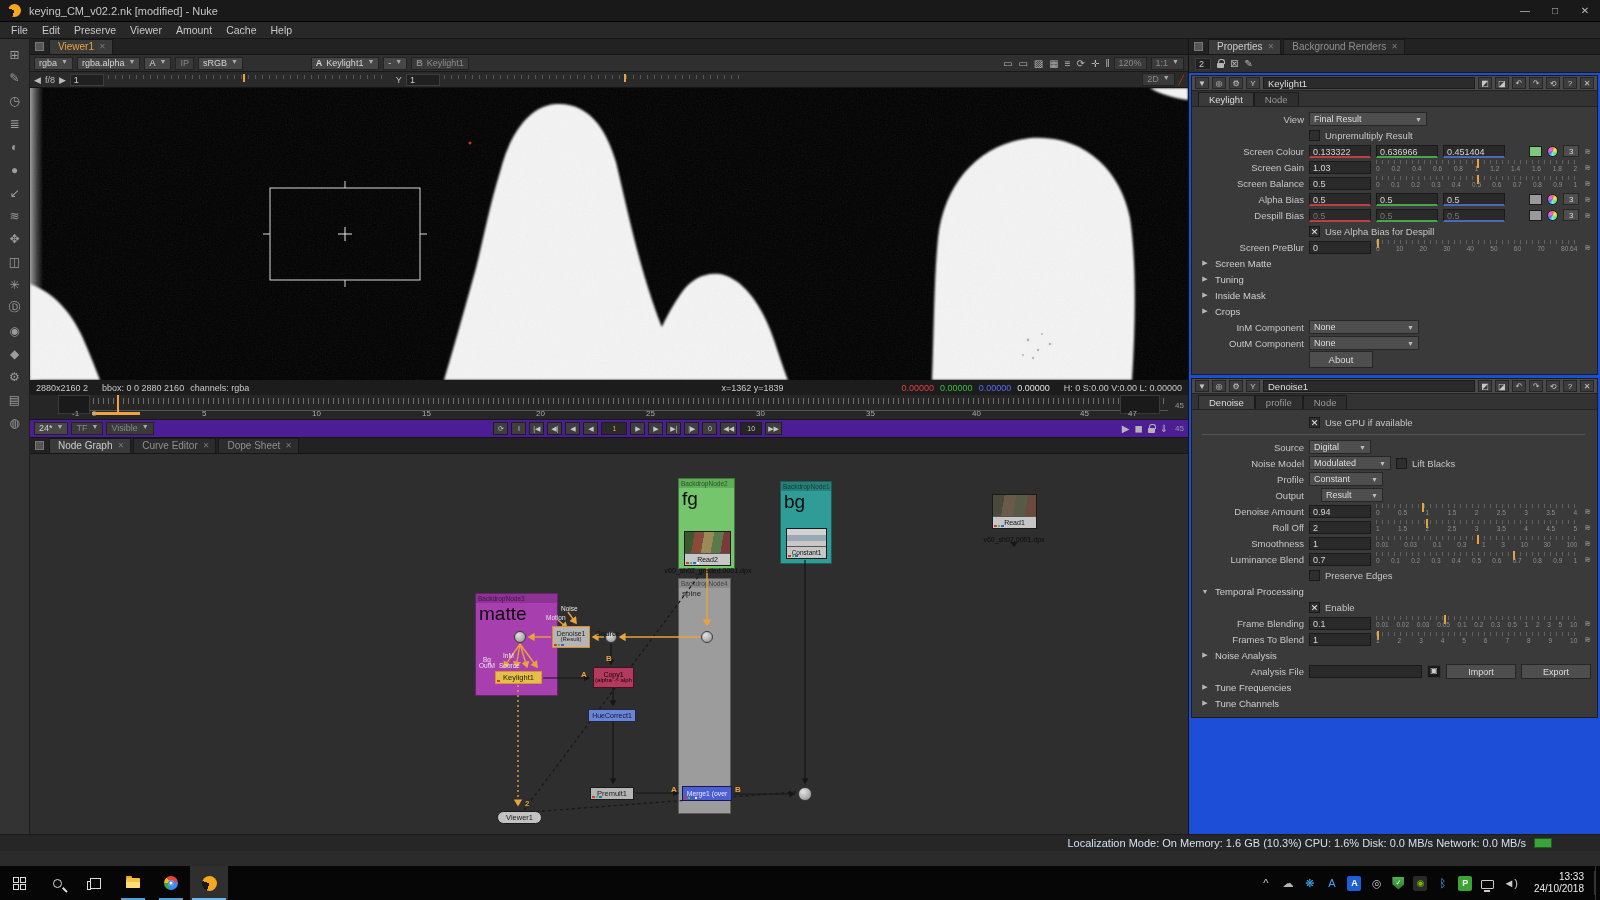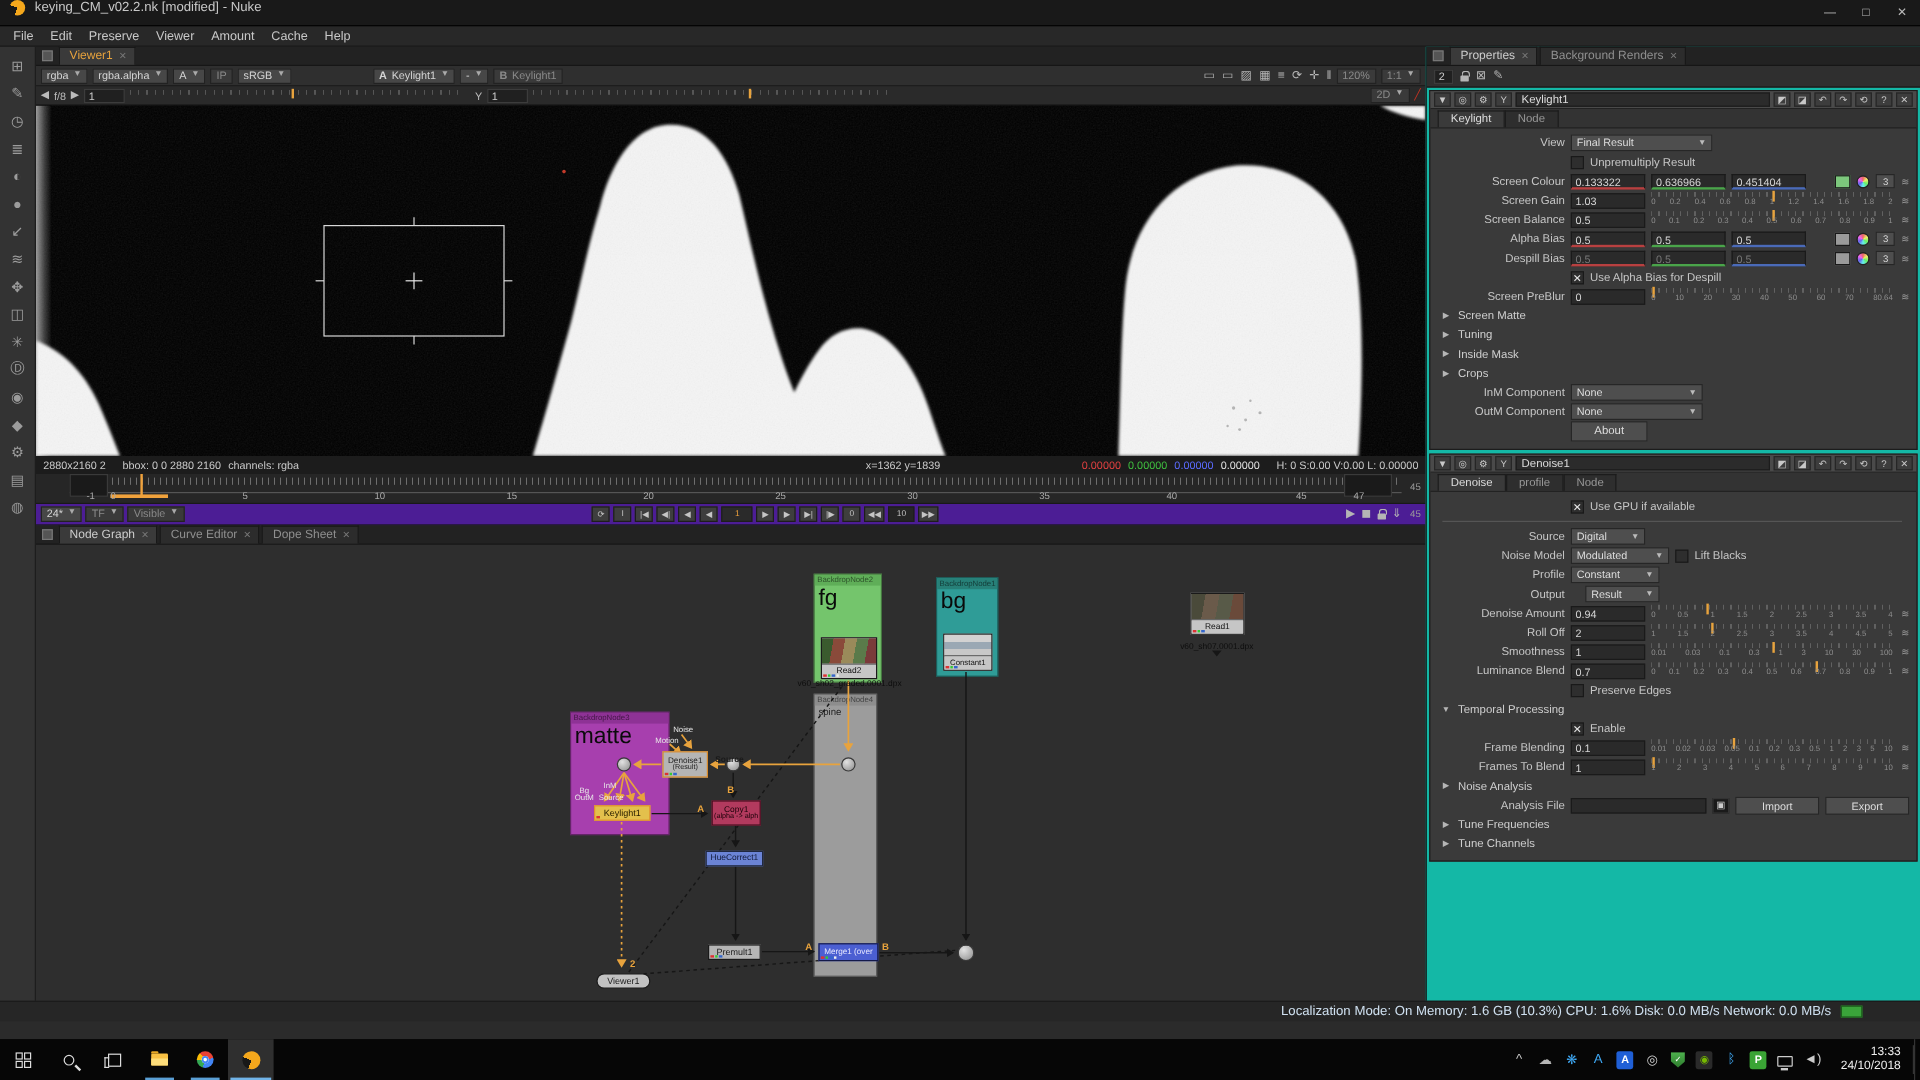--- a/index.html
+++ b/index.html
@@ -1,19 +1,19 @@
 <!DOCTYPE html>
 <html><head>
 <meta charset="utf-8">
 <style>
   *{margin:0;padding:0;box-sizing:border-box;font-family:"Liberation Sans","DejaVu Sans",sans-serif;}
   html,body{width:1600px;height:900px;overflow:hidden;background:#111;}
   .ni{user-select:none}
   
-  #titlebar{position:absolute;left:0;top:0;width:1600px;height:22px;background:#191919;display:flex;align-items:flex-start;border-bottom:1px solid #000;}
+  #titlebar{position:absolute;left:0;top:0;width:1600px;height:22px;background:#191919;display:flex;align-items:center;border-bottom:1px solid #000;}
   .nukelogo{width:13px;height:13px;border-radius:50%;background:conic-gradient(from 200deg,#181818 0 90deg,#f5a81c 90deg 360deg);margin:0 8px 0 8px;flex:none}
   #titlebar .ttl{font-size:11px;color:#c8c8c8}
   #wincontrols{margin-left:auto;display:flex}
   #wincontrols span{width:30px;text-align:center;font-size:10px;color:#bbb;line-height:22px}
   #menubar{position:absolute;left:0;top:22px;width:1600px;height:17px;background:#282828;border-bottom:1px solid #161616;display:flex;align-items:center;padding-left:4px}
   .menu-item{font-size:10.5px;color:#c8c8c8;padding:0 7px}
   
   #app{position:absolute;left:0;top:39px;width:1600px;height:827px;background:#262626}
   #lefttoolbar{position:absolute;left:0;top:0;width:30px;height:795px;background:#333;border-right:1px solid #1d1d1d;display:flex;flex-direction:column;align-items:center;padding-top:4px}
   .ltool{height:23px;display:flex;align-items:center;justify-content:center;width:100%;color:#9c9c9c;font-size:12px}
@@ -70,21 +70,21 @@
   .dot{position:absolute;width:12px;height:12px;border-radius:50%;background:radial-gradient(circle at 35% 30%,#e2e2e2,#8c8c8c);border:1px solid #3a3a3a}
   .plab{position:absolute;font-size:8px;font-weight:bold;color:#e8a33d}
   .wlab{position:absolute;font-size:6.5px;color:#e8e8e8;white-space:nowrap}
   .dlab{position:absolute;font-size:7px;color:#1a1a1a;font-weight:bold}
   
   #statusbar{position:absolute;left:0;bottom:15px;width:1600px;height:17px;background:#262626;display:flex;align-items:center;justify-content:flex-end;padding-right:48px;gap:8px;border-top:1px solid #1b1b1b}
   #statusbar span{font-size:11px;color:#cfe0f0}
   #memchip{width:18px;height:10px;background:#3aa43a;border:1px solid #1c5c1c}
   #bottomstrip{position:absolute;left:0;bottom:0;width:1600px;height:15px;background:#2b2b2b}
   
-  #rightpane{position:absolute;left:1188px;top:0;width:412px;height:795px;background:#14b8a6;border-left:1px solid #131313;display:flex;flex-direction:column}
+  #rightpane{position:absolute;left:1188px;top:0;width:412px;height:795px;background:#1d4ed8;border-left:1px solid #131313;display:flex;flex-direction:column}
   #propstoolbar{height:18px;display:flex;align-items:center;gap:6px;padding:0 6px;background:#2f2f2f;border-bottom:1px solid #1a1a1a}
   #propstoolbar .tinyfield{width:16px}
   .pticon{color:#b5b5b5;font-size:10px}
   .lockico{width:7px;height:5px;background:#b5b5b5;border-radius:1px;position:relative;margin-top:3px;display:inline-block}
   .lockico::before{content:"";position:absolute;left:1px;top:-4px;width:5px;height:4px;border:1px solid #b5b5b5;border-bottom:none;border-radius:3px 3px 0 0}
   .panel{border:1px solid #1c1c1c;margin:2px 2px 3px 2px;background:#3a3a3a}
   .phead{height:15px;background:#4a4a4a;border-bottom:1px solid #222;display:flex;align-items:center;gap:3px;padding:0 3px}
   .ph-i{width:14px;height:12px;background:#3d3d3d;border:1px solid #262626;color:#c8c8c8;font-size:8px;display:flex;align-items:center;justify-content:center}
   .ph-name{flex:1;height:12px;background:#2b2b2b;border:1px solid #1c1c1c;color:#ddd;font-size:9.5px;padding:0 4px;line-height:11px}
   .ptabs{height:16px;background:#333;display:flex;align-items:flex-end;border-bottom:1px solid #222;padding-left:6px}

